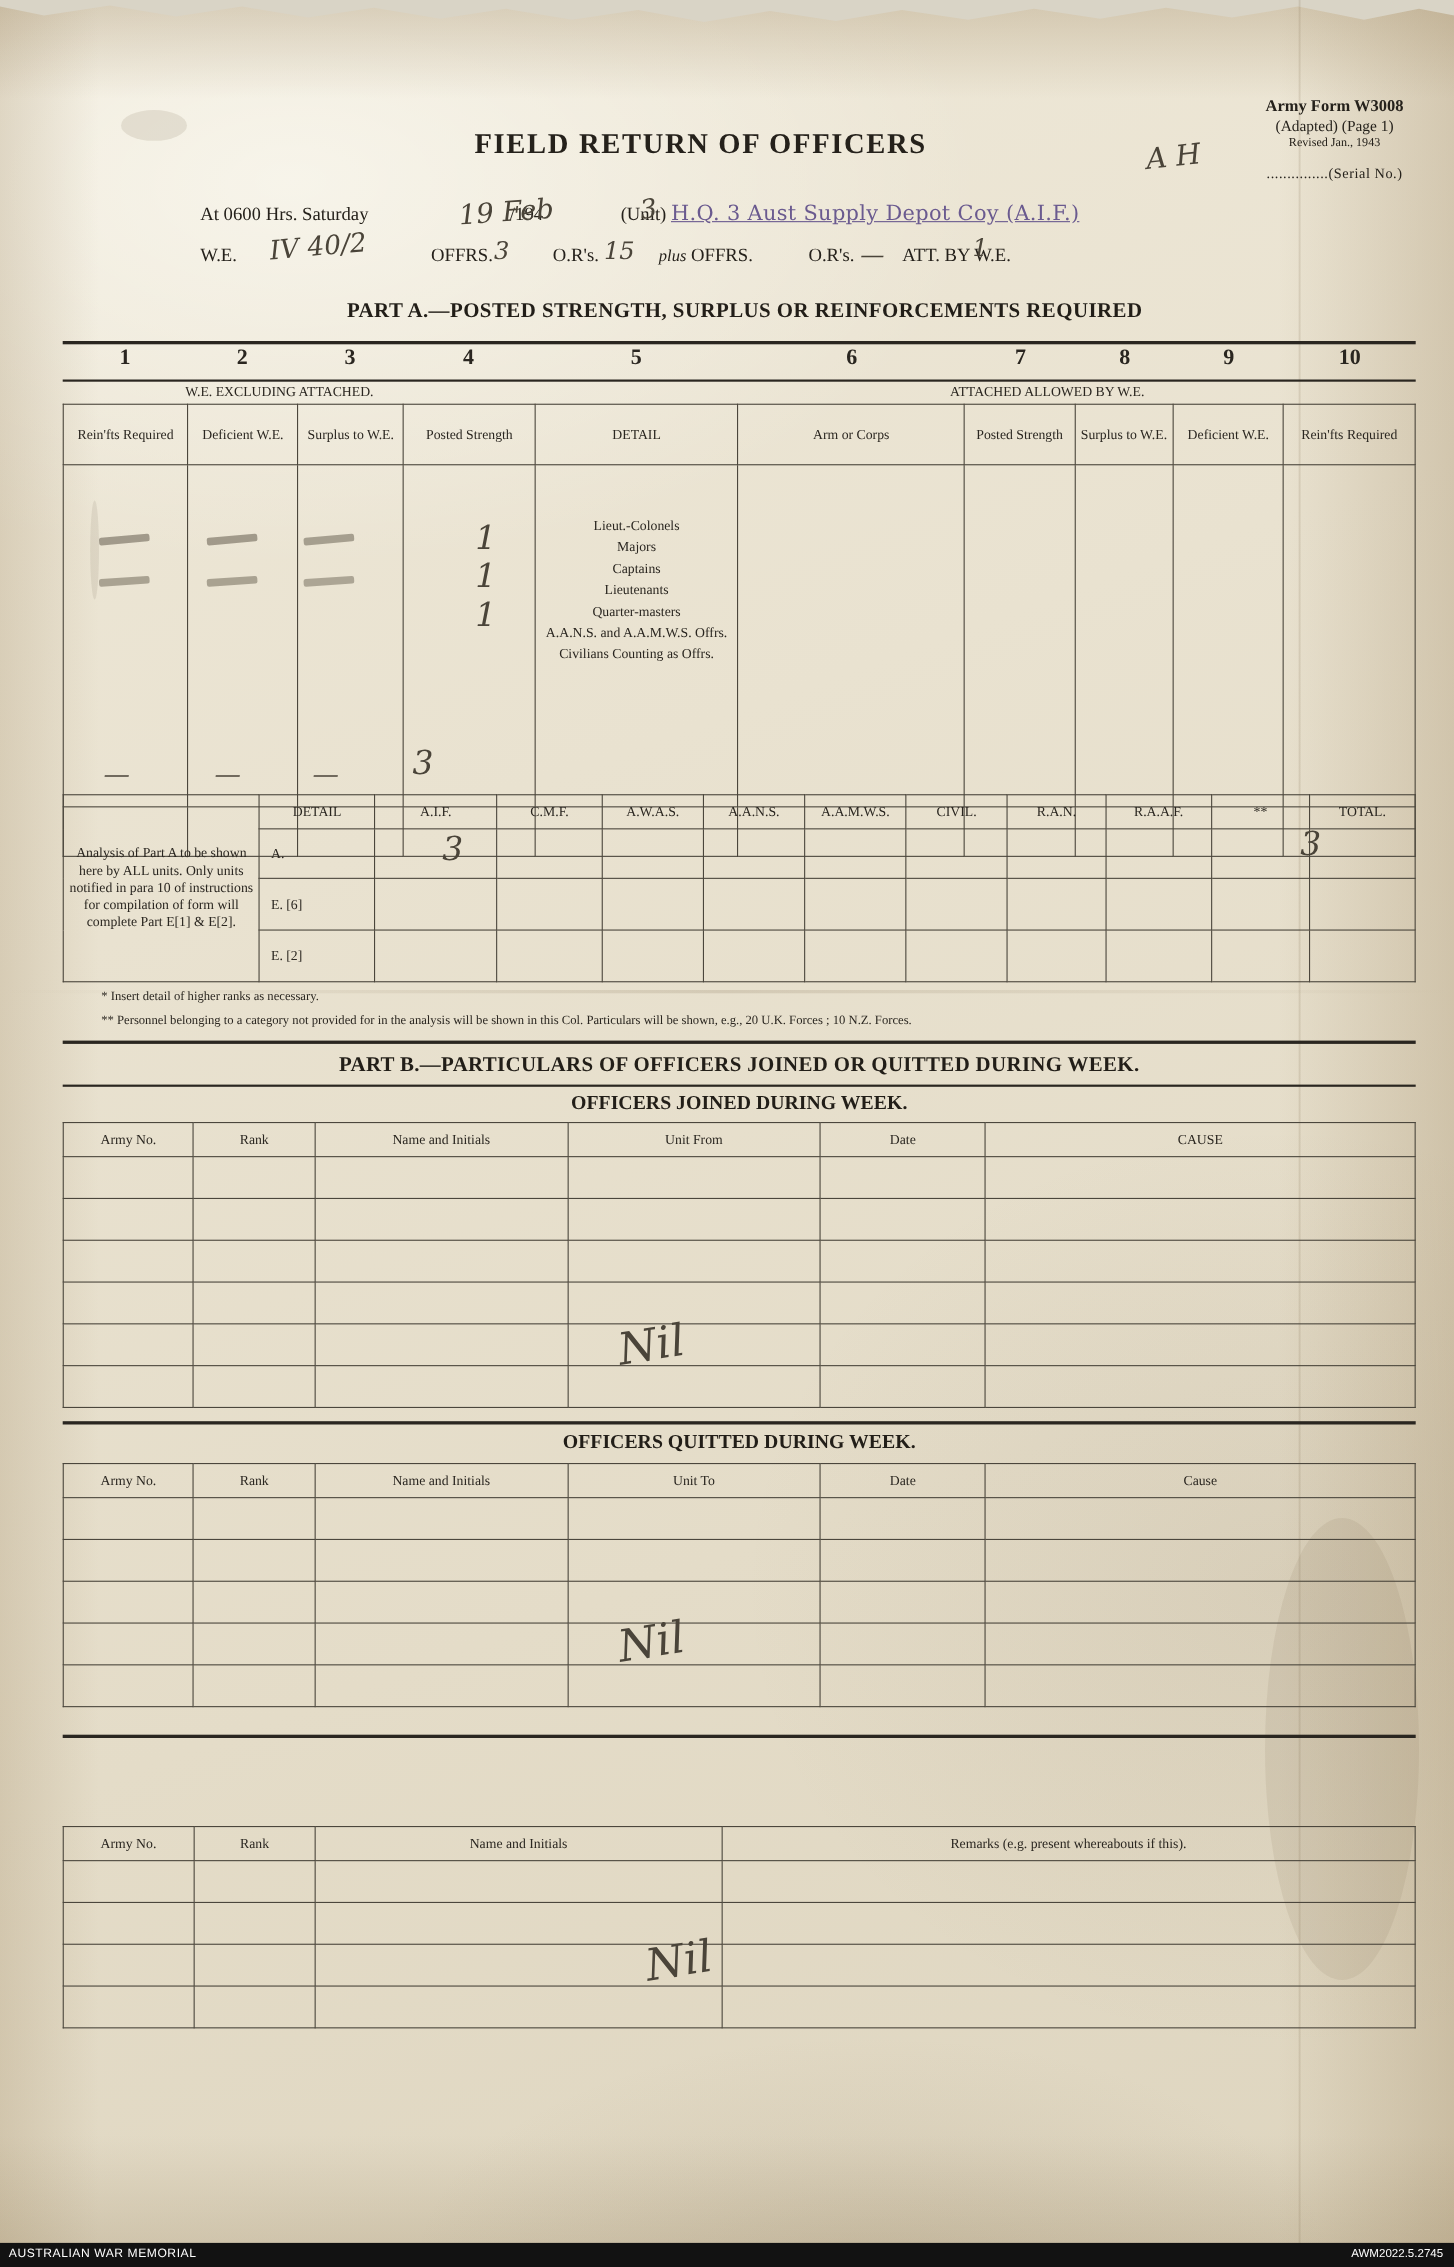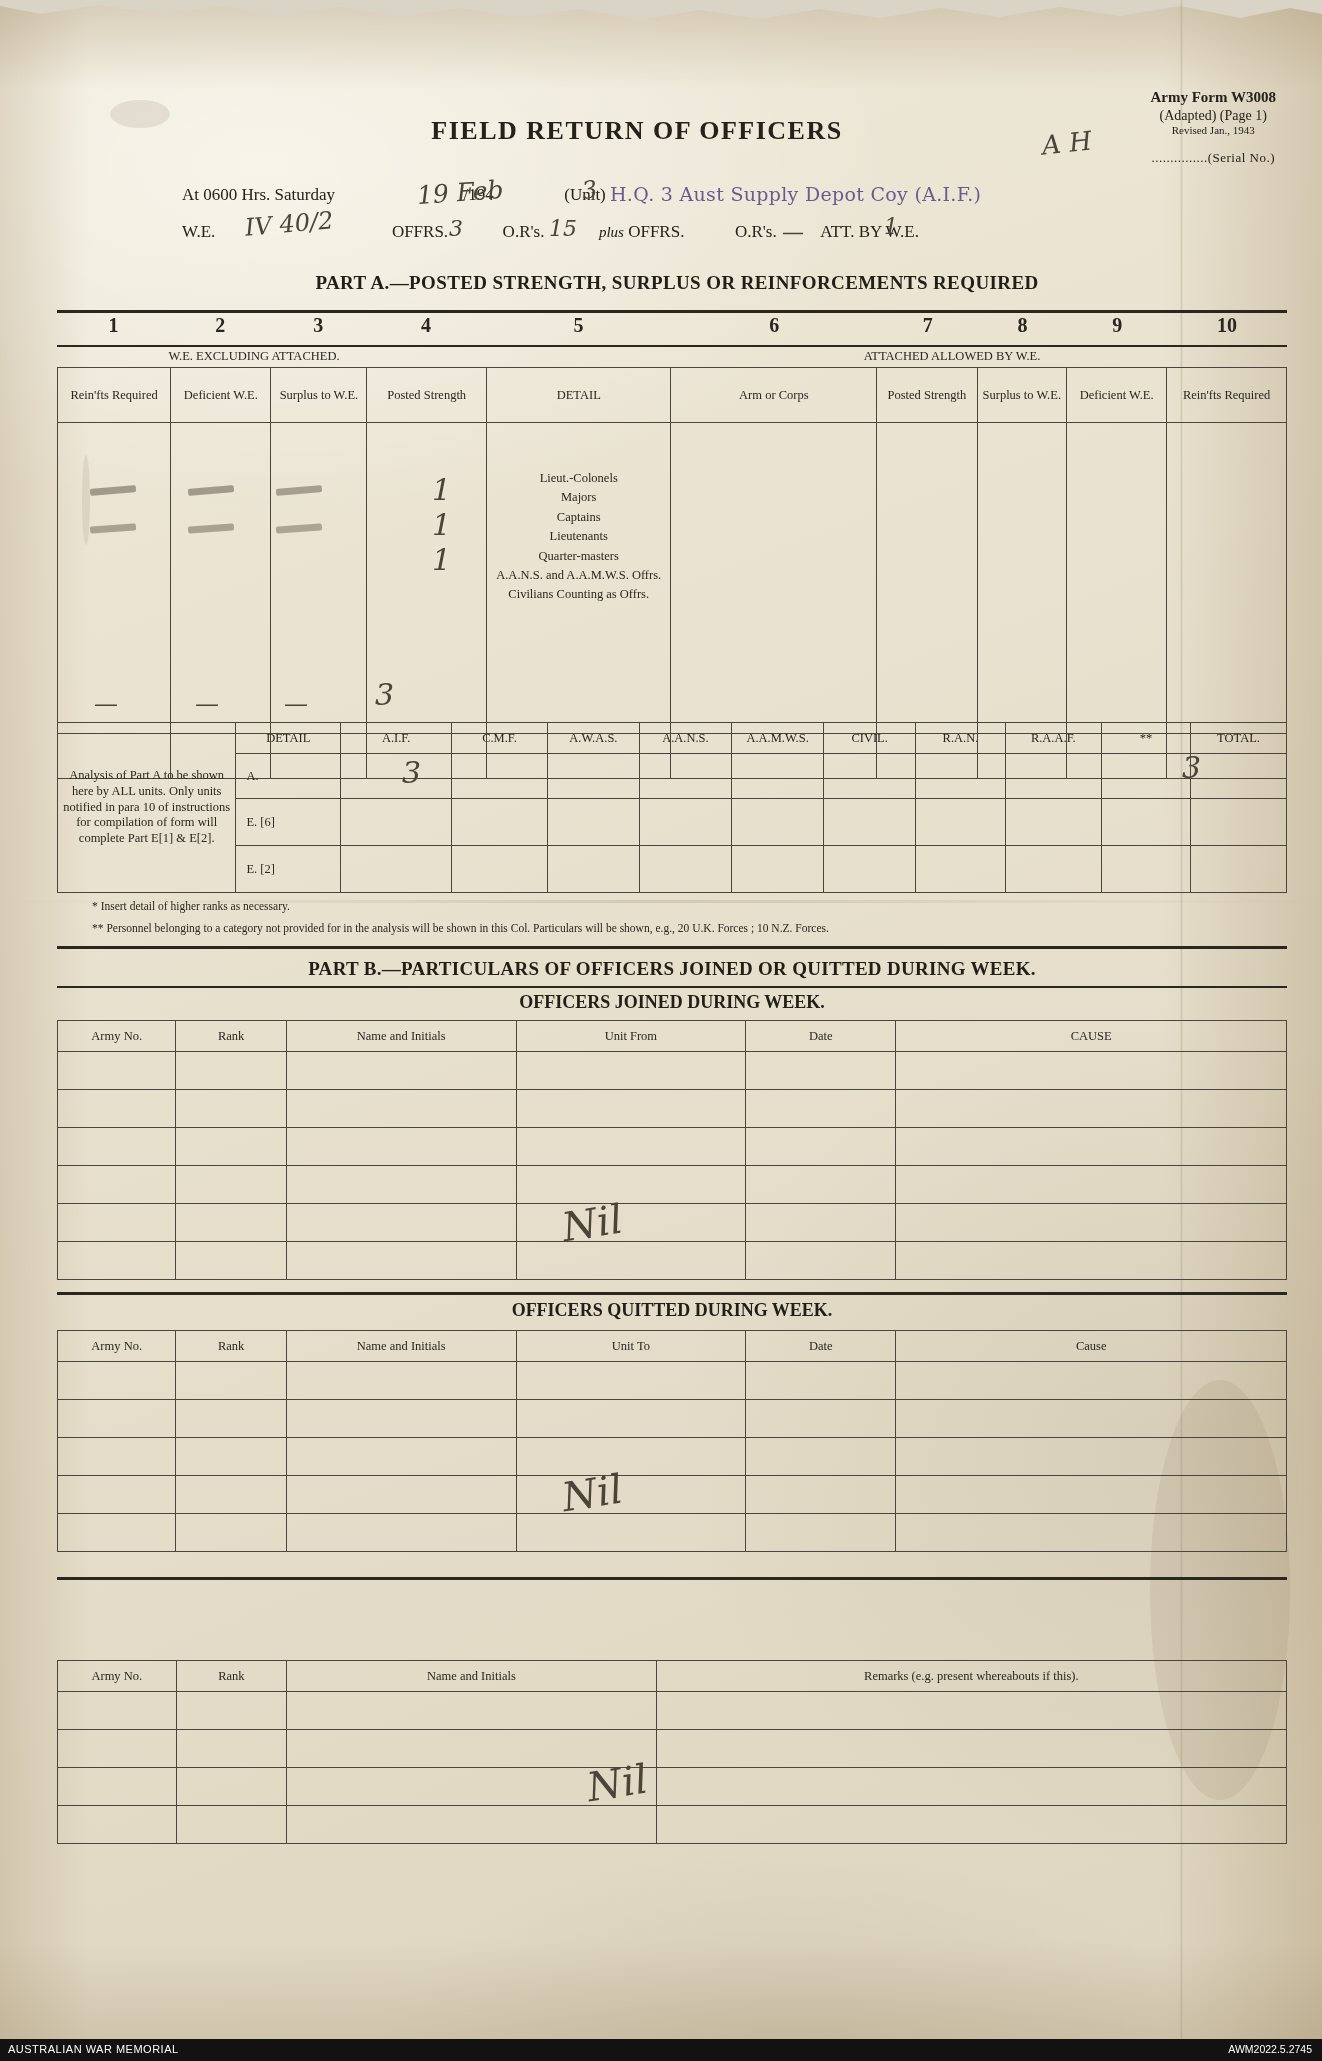--- a/index.html
+++ b/index.html
@@ -151,21 +151,21 @@
 
       <div class="line1">
         <span>At 0600 Hrs. Saturday</span>
         <span style="display:inline-block;width:120px;border-bottom:0;"></span>
         <span>/194</span>
         <span style="display:inline-block;width:62px;"></span>
         <span>(Unit)</span>
       </div>
       <div class="hw hw-ink" style="left:355px;top:178px;font-size:25px;transform:rotate(-4deg);">19 Feb</div>
       <div class="hw hw-ink" style="left:520px;top:176px;font-size:24px;transform:rotate(-8deg);">3</div>
-      <div class="hw hw-purple" style="left:548px;top:183px;font-size:19px;font-style:normal;letter-spacing:.3px;">H.Q. 3 Aust Supply Depot Coy (A.I.F.)</div>
+      <div class="hw hw-purple" style="left:548px;top:183px;font-size:19px;font-style:normal;letter-spacing:.3px;text-decoration:underline;">H.Q. 3 Aust Supply Depot Coy (A.I.F.)</div>
 
       <div class="line2">
         <span>W.E.</span>
         <span style="display:inline-block;width:168px;"></span>
         <span>OFFRS.</span>
         <span style="display:inline-block;width:46px;"></span>
         <span>O.R's.</span>
         <span style="display:inline-block;width:46px;"></span>
         <span style="font-style:italic;font-size:15px;">plus</span>
         <span> </span>

